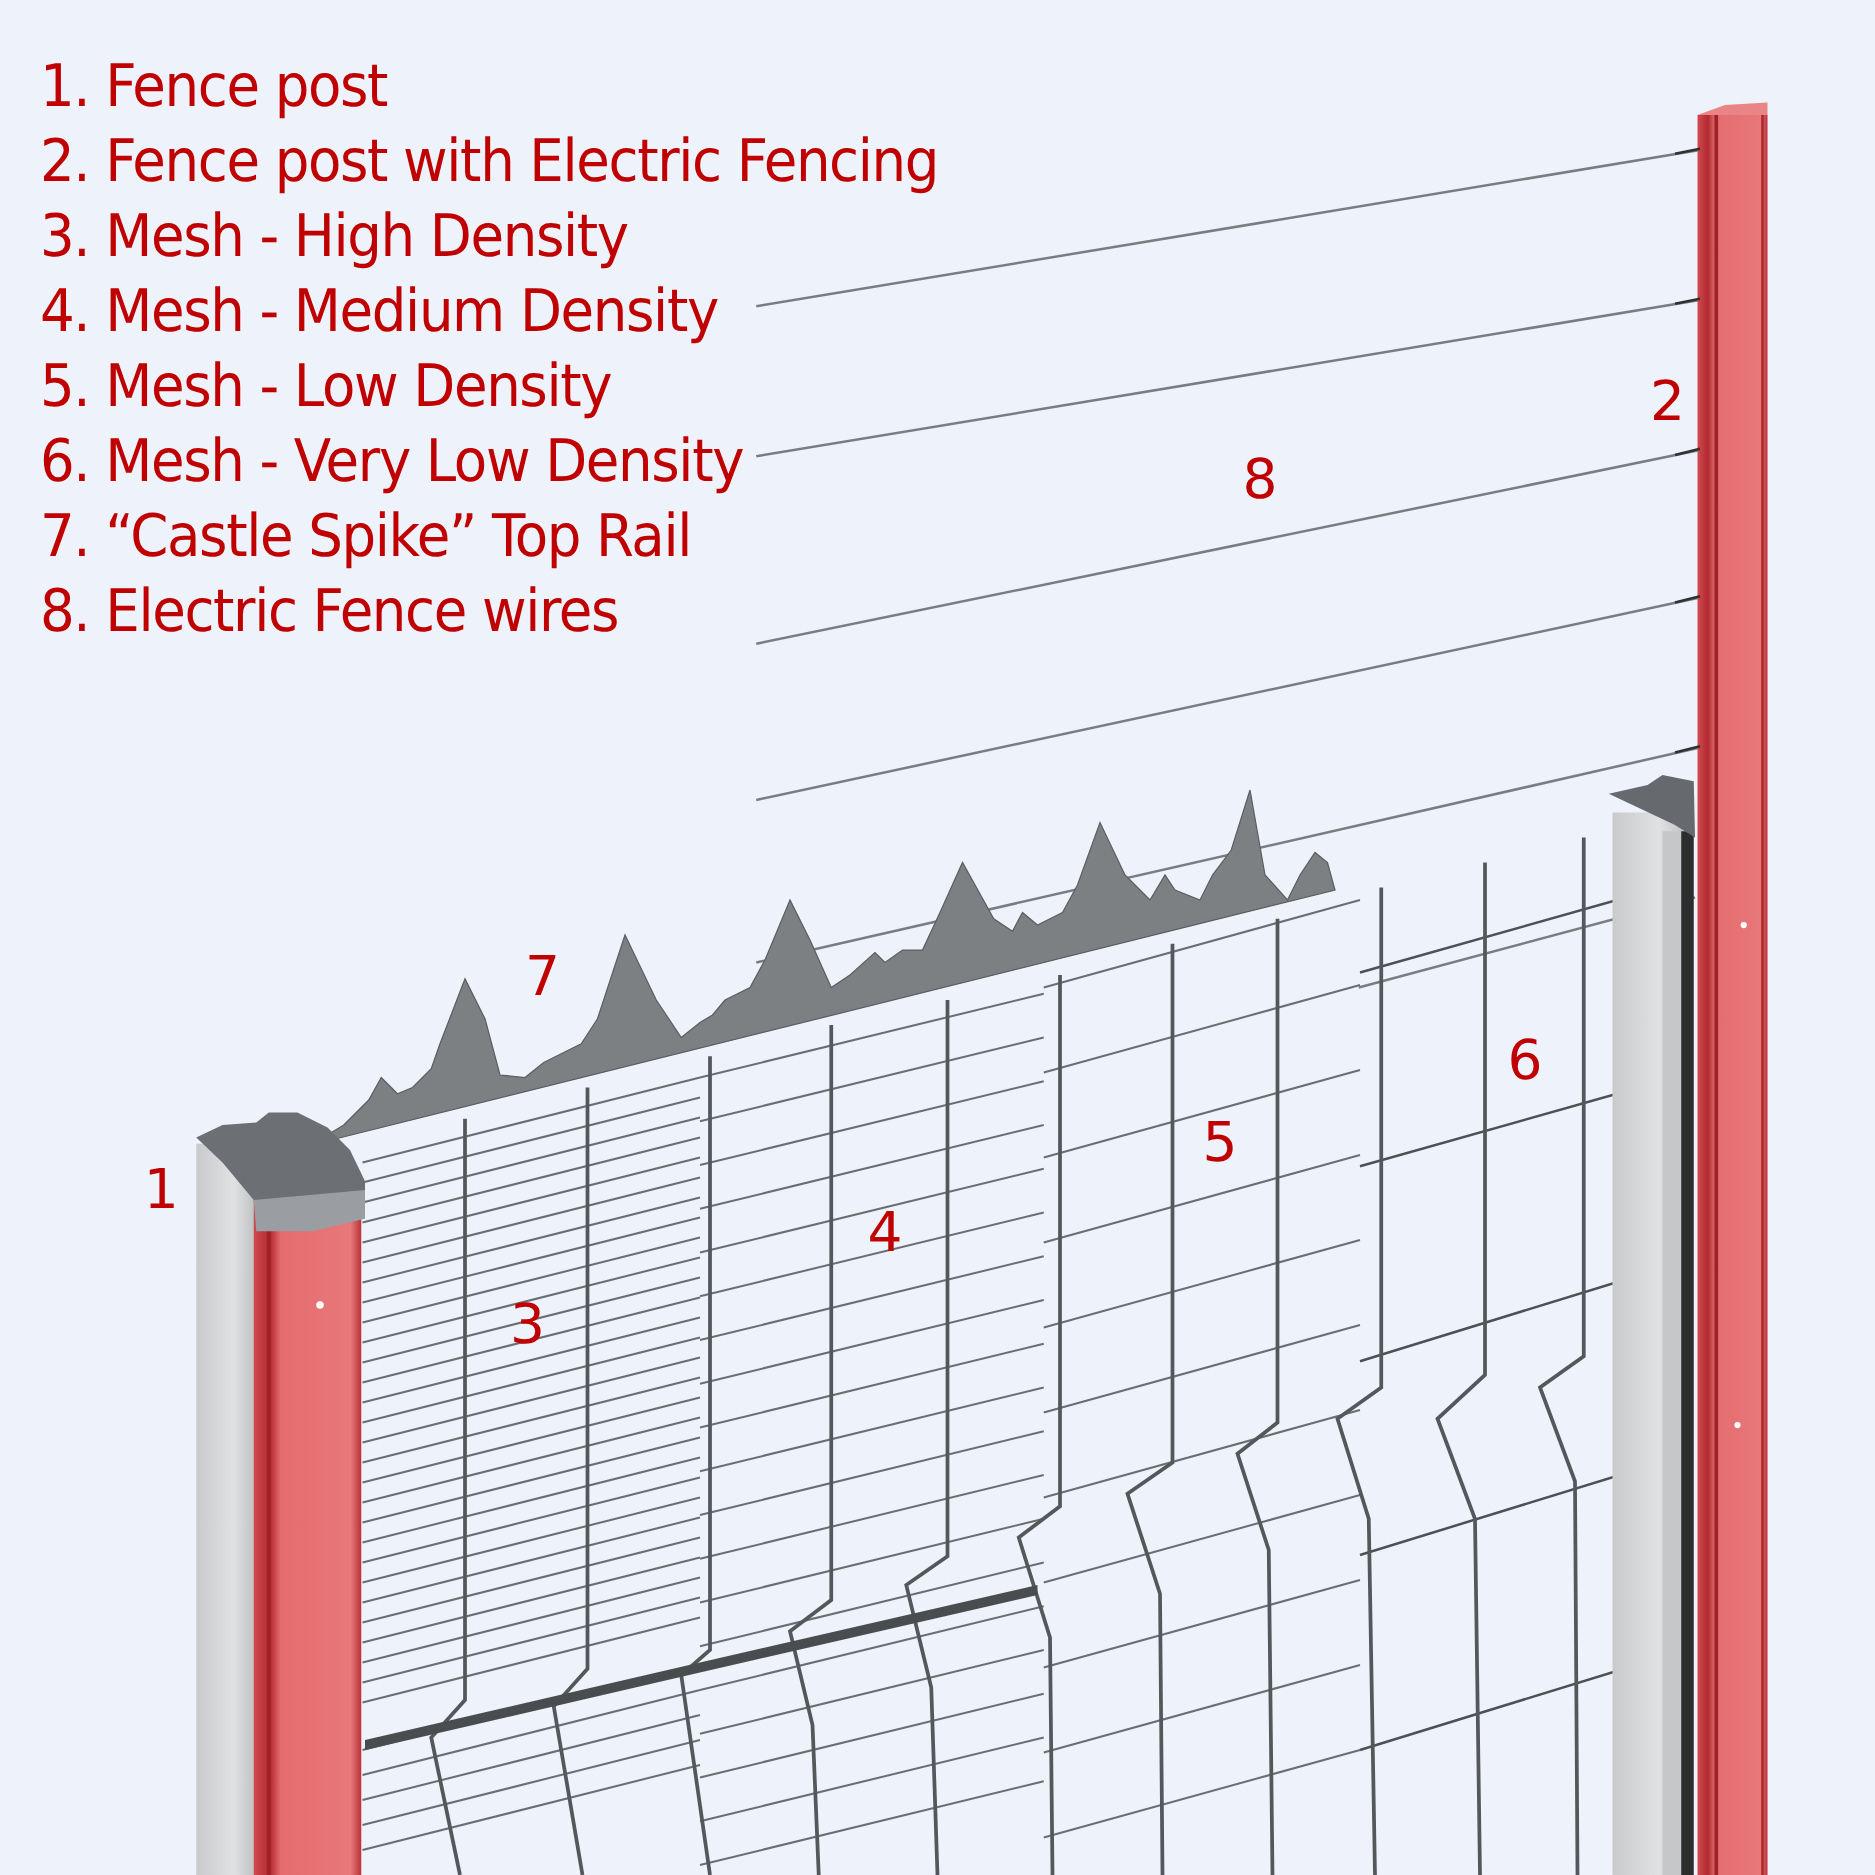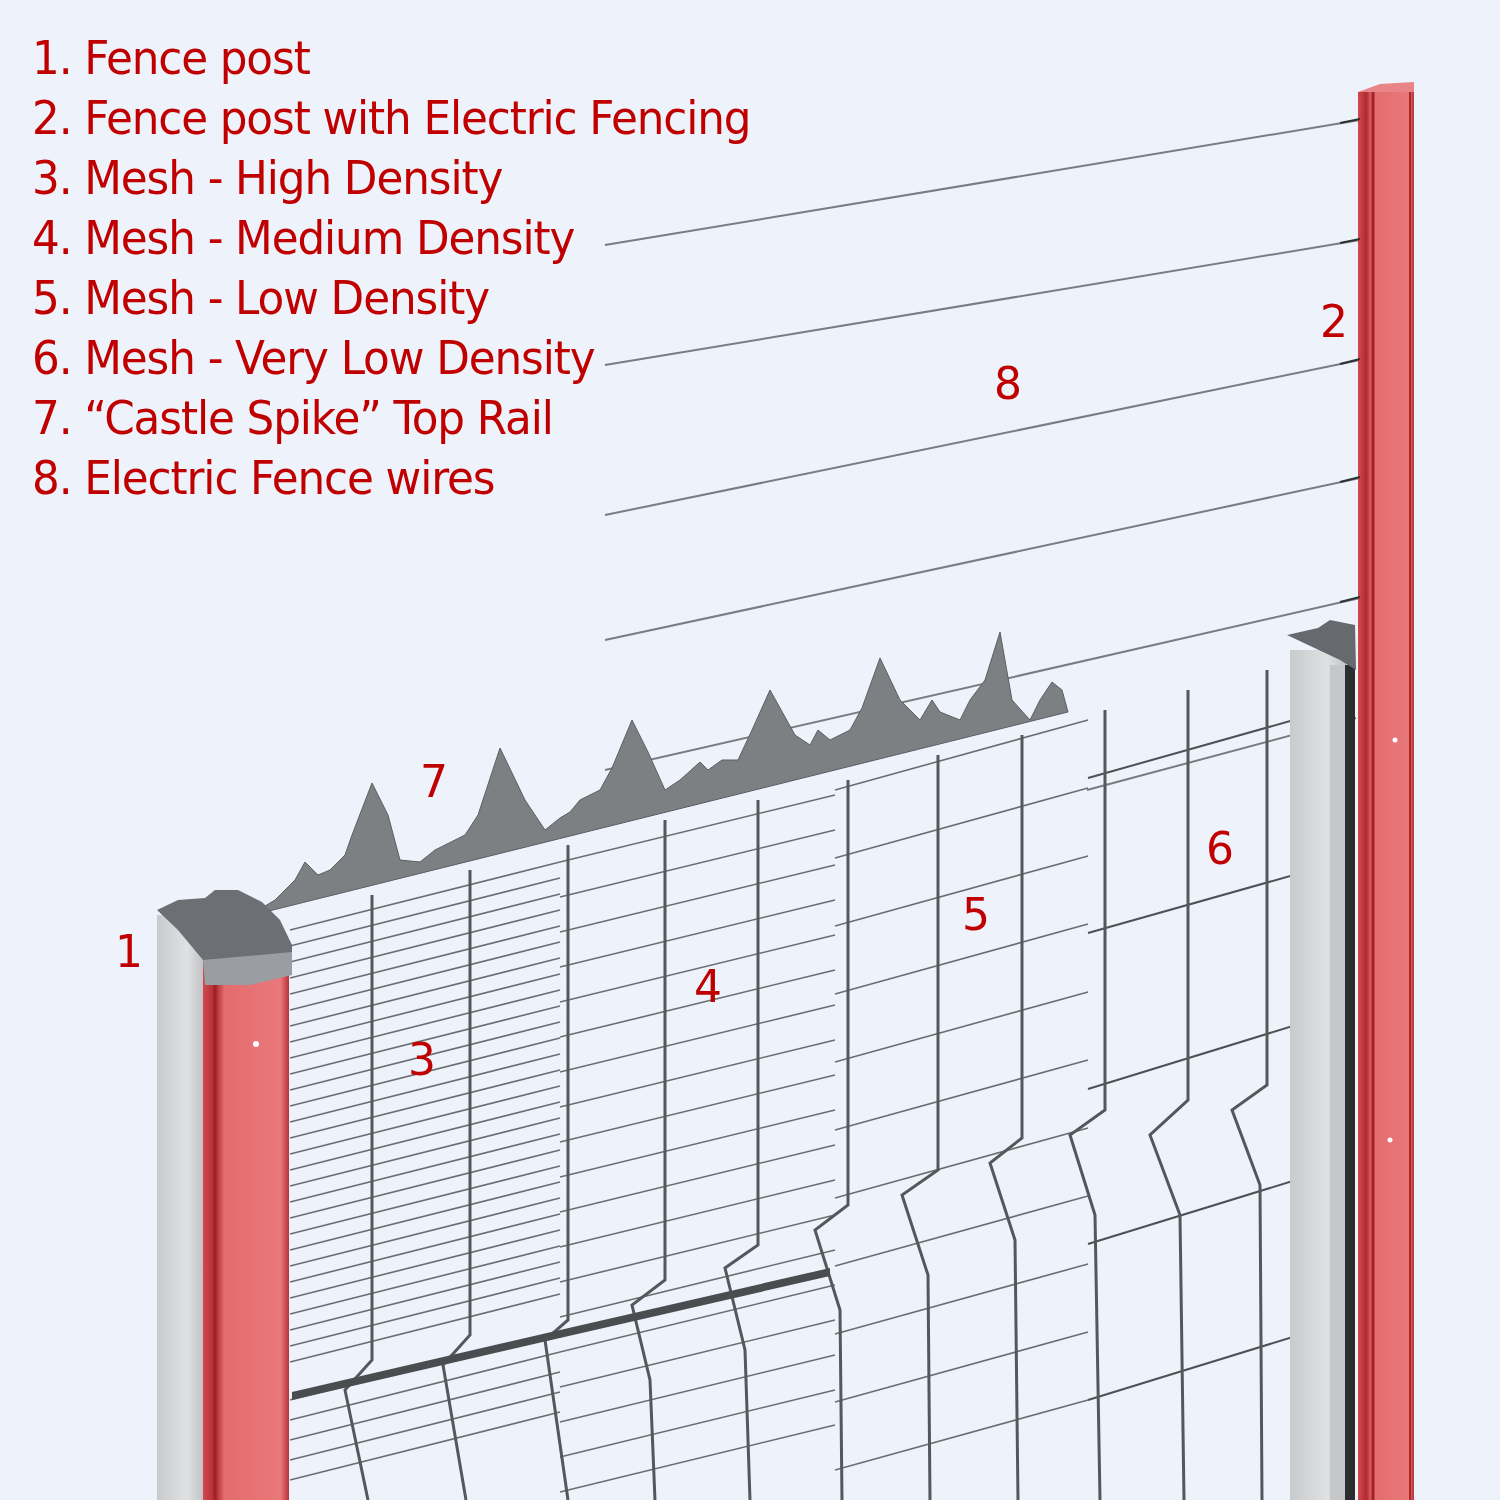--- a/index.html
+++ b/index.html
@@ -1,19 +1,19 @@
 <!DOCTYPE html>
 <html><head>
 <meta charset="utf-8">
 <style>
   html, body { margin: 0; padding: 0; }
   body { width: 1500px; height: 1500px; background: #eef2fa; overflow: hidden; position: relative;
          font-family: "DejaVu Sans", sans-serif; }
   #scene { position: absolute; left: 0; top: 0; width: 1500px; height: 1500px; }
-  .legend { position: absolute; left: 32px; top: 28px; margin: 0; padding: 0; list-style: none; }
+  .legend { position: absolute; left: 32px; top: 40px; margin: 0; padding: 0; list-style: none; }
   .legend li { color: #c00000; font-size: 47px; line-height: 60px; height: 60px; white-space: nowrap;
                letter-spacing: -1.2px; transform: scaleX(0.93); transform-origin: left center; }
   .callout { position: absolute; color: #c00000; font-size: 44px; line-height: 1; }
 </style>
 </head>
 <body>
 
 <svg id="scene" viewBox="0 0 1500 1500" xmlns="http://www.w3.org/2000/svg">
   <defs>
     <linearGradient id="redPost" x1="0" x2="1" y1="0" y2="0">

